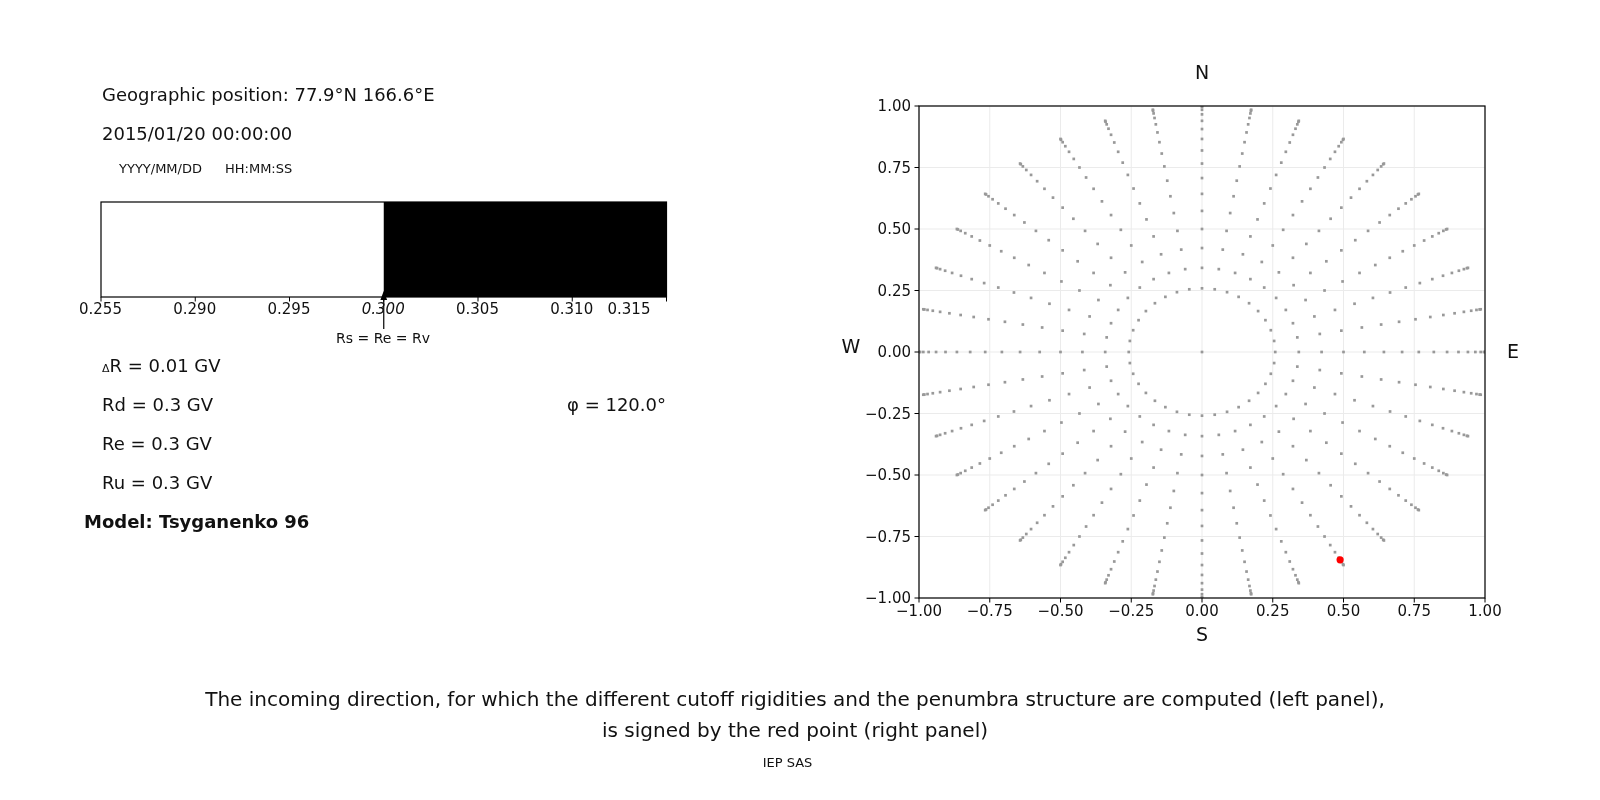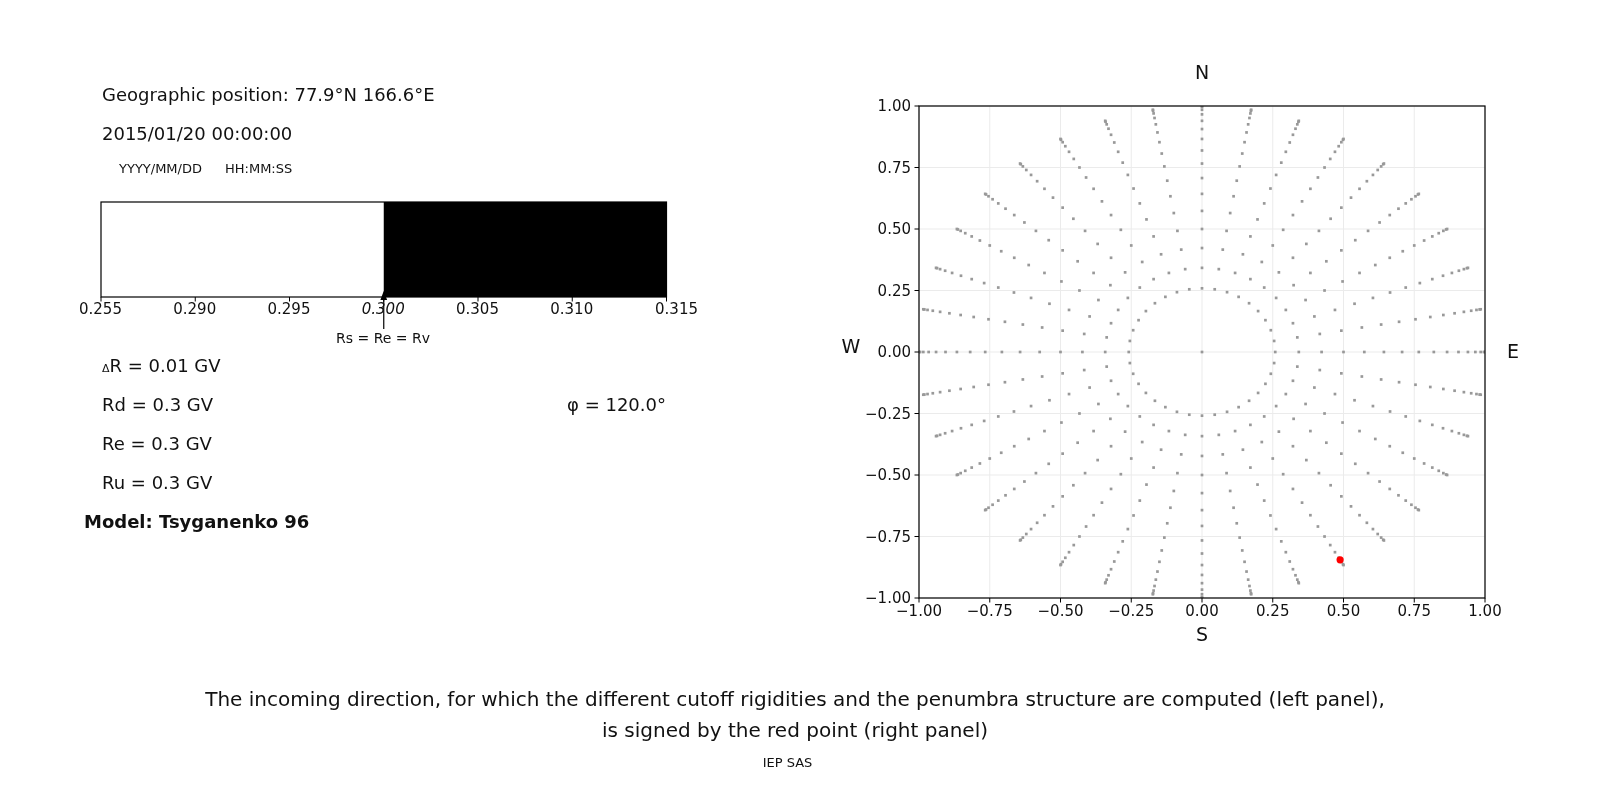--- a/index.html
+++ b/index.html
@@ -46,21 +46,21 @@
       <line x1="282.75" y1="127" x2="282.75" y2="96" stroke="#000" stroke-width="1.2"></line>
       <polygon points="282.75,89 279.35,98 286.15,98" fill="#000"></polygon>
     </svg>
 <div id="penumbra-ticks">
       <div class="ticklab" style="left:53.5px;top:300px;width:94px;">0.255</div>
       <div class="ticklab" style="left:147.75px;top:300px;width:94px;">0.290</div>
       <div class="ticklab" style="left:242px;top:300px;width:94px;">0.295</div>
       <div class="ticklab" style="left:336.25px;top:300px;width:94px;font-style:italic;">0.300</div>
       <div class="ticklab" style="left:430.5px;top:300px;width:94px;">0.305</div>
       <div class="ticklab" style="left:524.75px;top:300px;width:94px;">0.310</div>
-      <div class="ticklab" style="left:604px;top:300px;width:94px;text-align:right;">0.315</div>
+      <div class="ticklab" style="left:582px;top:300px;width:94px;">0.315</div>
     </div>
 
 <div class="abs t14 center" style="left:283px;top:330px;width:200px;">Rs = Re = Rv</div>
 
 <div id="param-list">
       <div class="abs t18" style="left:102px;top:355px;text-align:center;"><span class="small-delta">Δ</span>R = 0.01 GV</div>
       <div class="abs t18" style="left:102px;top:394px;">Rd = 0.3 GV</div>
       <div class="abs t18" style="left:102px;top:433px;">Re = 0.3 GV</div>
       <div class="abs t18" style="left:102px;top:472px;">Ru = 0.3 GV</div>
       <div class="abs t18" style="left:84px;top:511px;font-weight:bold;">Model: Tsyganenko 96</div>

